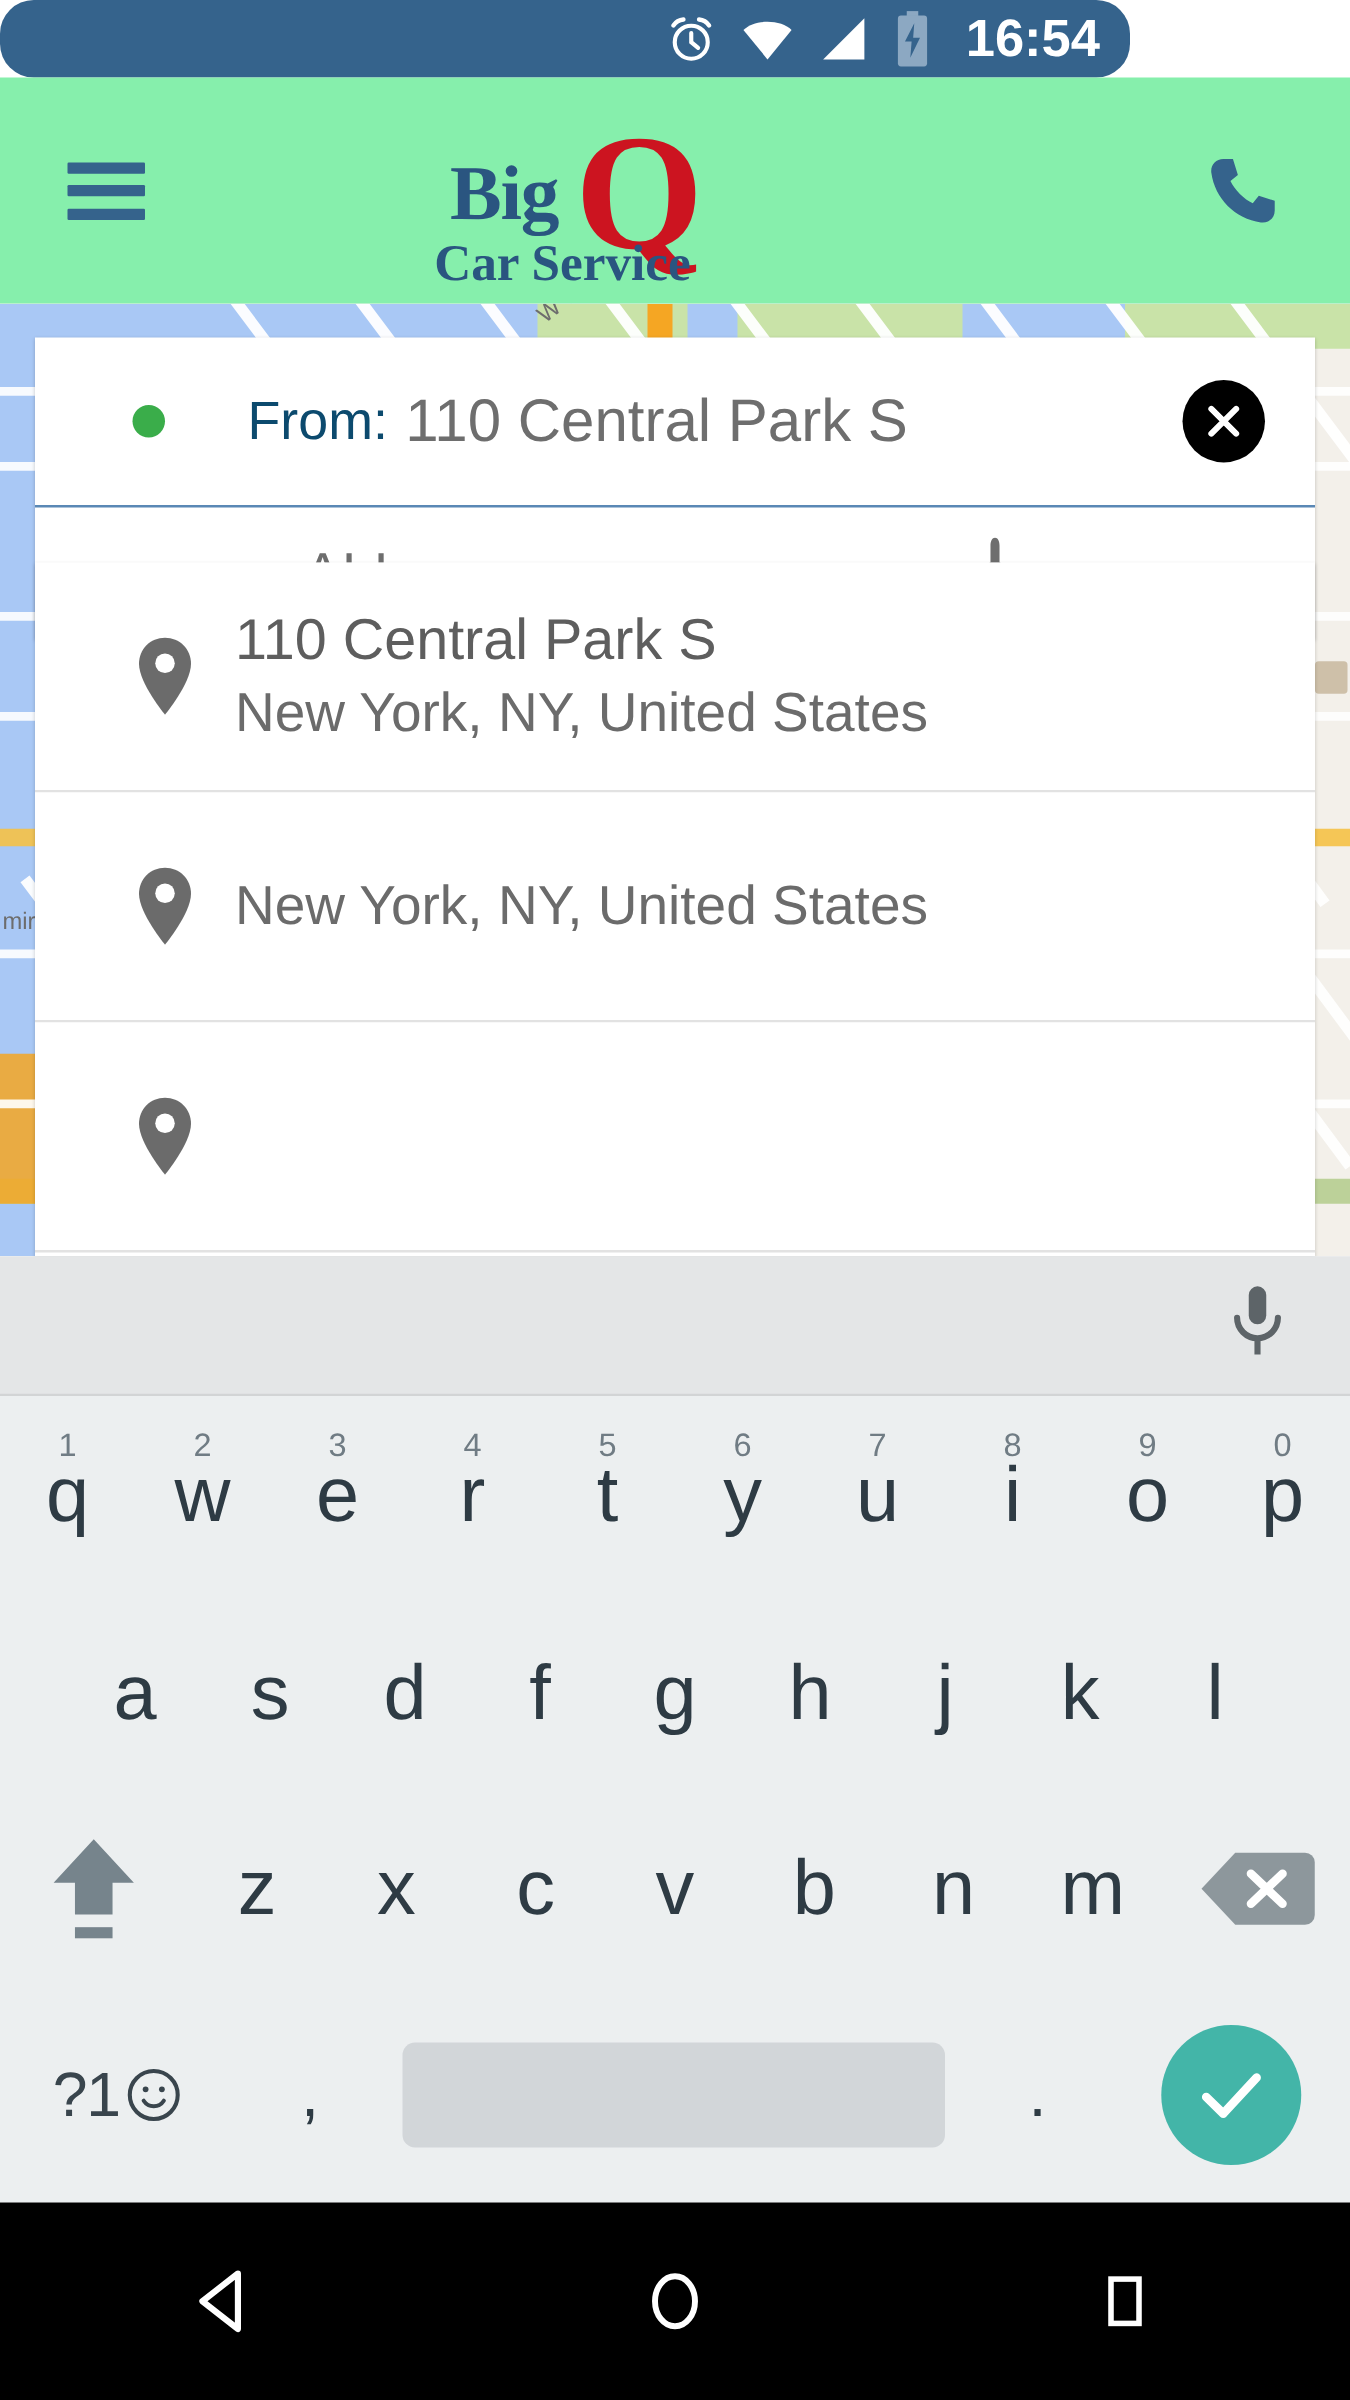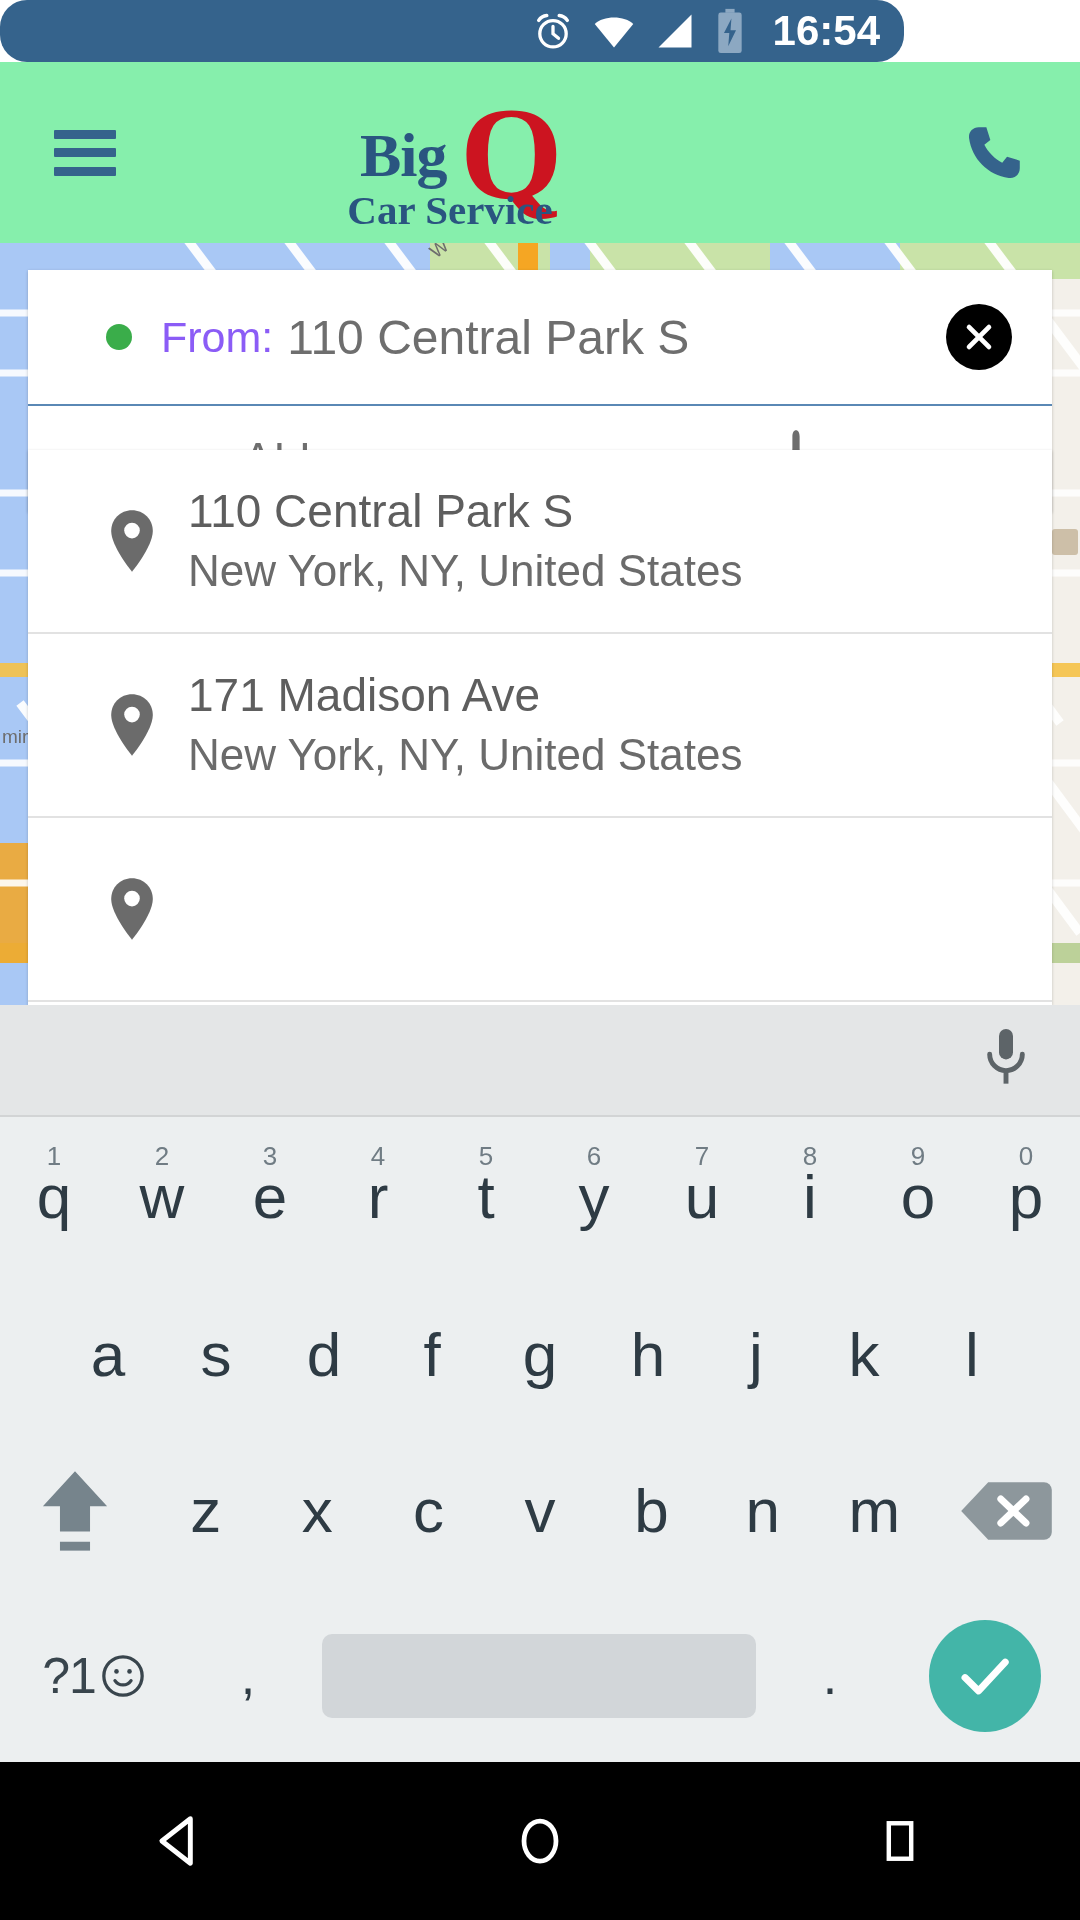--- a/index.html
+++ b/index.html
@@ -77,21 +77,21 @@
   }
   .fromrow {
     position:relative; height:136px; display:flex; align-items:center;
     border-bottom:2px solid #5a88b5; padding:0 0 0 74px;
   }
   .greendot {
     position:absolute; left:78px; top:50%; transform:translateY(-50%);
     width:26px; height:26px; border-radius:50%; background:#3aad4a;
   }
   .from-label {
-    font-size:43px; color:#8b5cf6; margin-left:59px; white-space:nowrap;
+    font-size:43px; color:#0c4a6e; margin-left:96px; white-space:nowrap;
   }
   .from-value {
     font-size:48px; color:#6e6e6e; margin-left:14px; white-space:nowrap;
   }
   .clear-btn {
     position:absolute; right:40px; top:50%; transform:translateY(-50%);
     width:66px; height:66px; border-radius:50%; background:#000000;
     display:flex; align-items:center; justify-content:center; cursor:pointer;
   }
 
@@ -331,21 +331,20 @@
     </div>
 
     <div class="sugg-item">
       <span class="pin">
         <svg width="52" height="66" viewBox="0 0 24 30">
           <path d="M12 0.8 C6.6 0.8 2.4 5 2.4 10.4 C2.4 17.6 12 29.2 12 29.2 C12 29.2 21.6 17.6 21.6 10.4 C21.6 5 17.4 0.8 12 0.8 Z" fill="#6b6b6b"></path>
           <circle cx="12" cy="10.2" r="3.6" fill="#ffffff"></circle>
         </svg>
       </span>
       <span class="sugg-text">
-        <span class="sugg-title">171 Madison Ave</span>
         <span class="sugg-sub">New York, NY, United States</span>
       </span>
     </div>
 
     <div class="sugg-item">
       <span class="pin">
         <svg width="52" height="66" viewBox="0 0 24 30">
           <path d="M12 0.8 C6.6 0.8 2.4 5 2.4 10.4 C2.4 17.6 12 29.2 12 29.2 C12 29.2 21.6 17.6 21.6 10.4 C21.6 5 17.4 0.8 12 0.8 Z" fill="#6b6b6b"></path>
           <circle cx="12" cy="10.2" r="3.6" fill="#ffffff"></circle>
         </svg>

